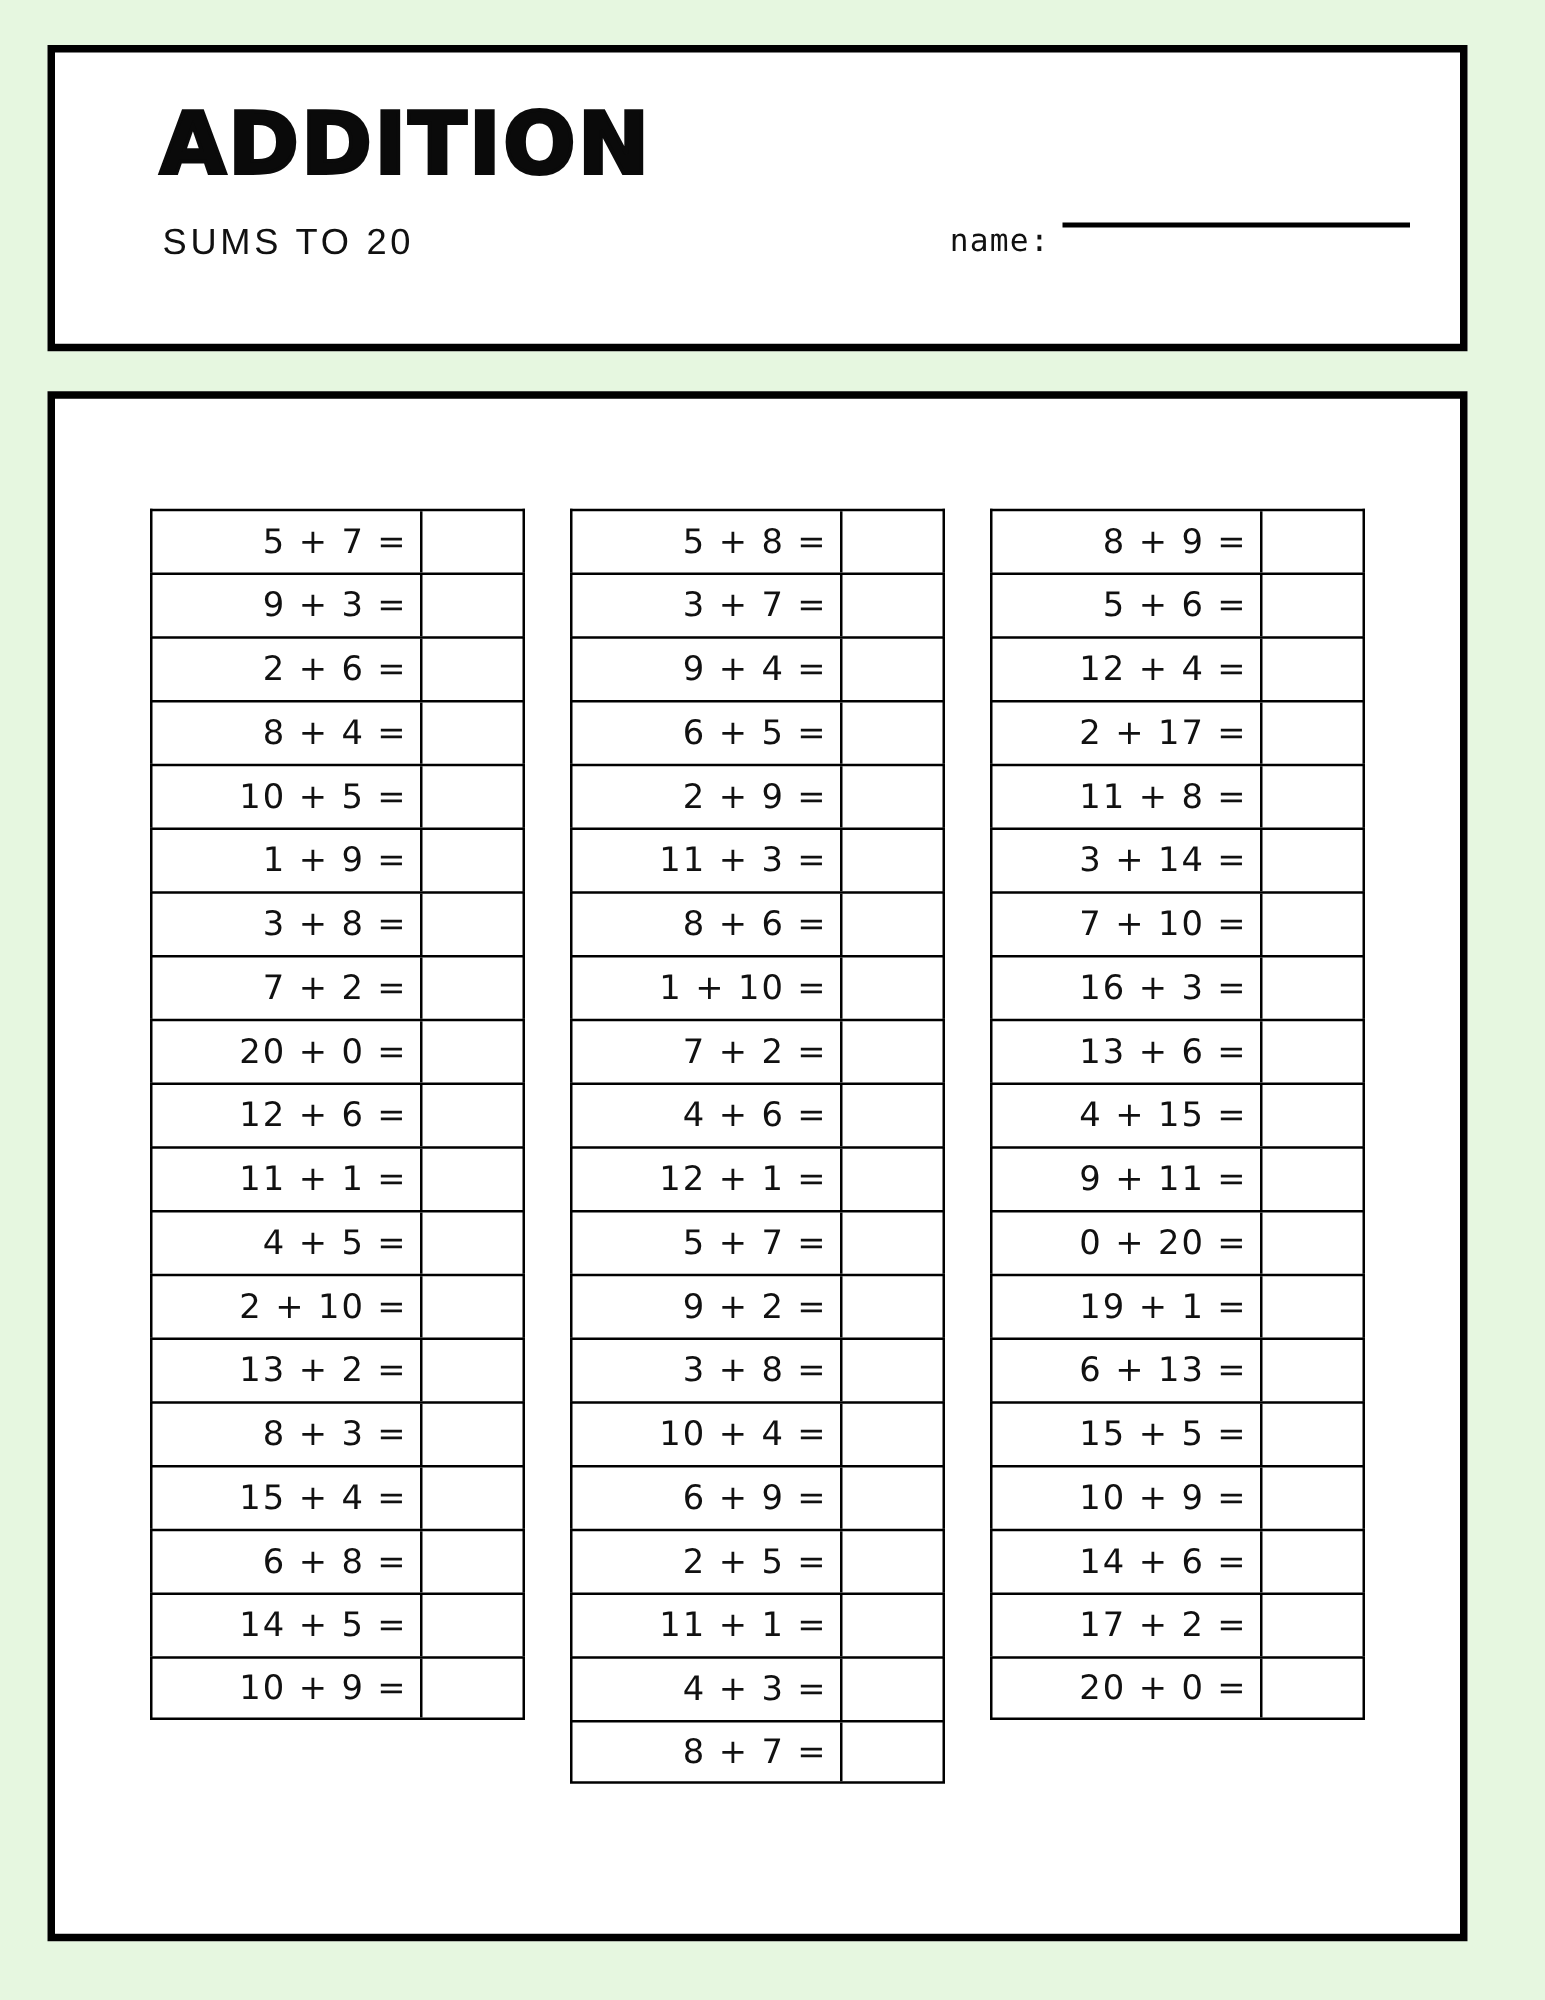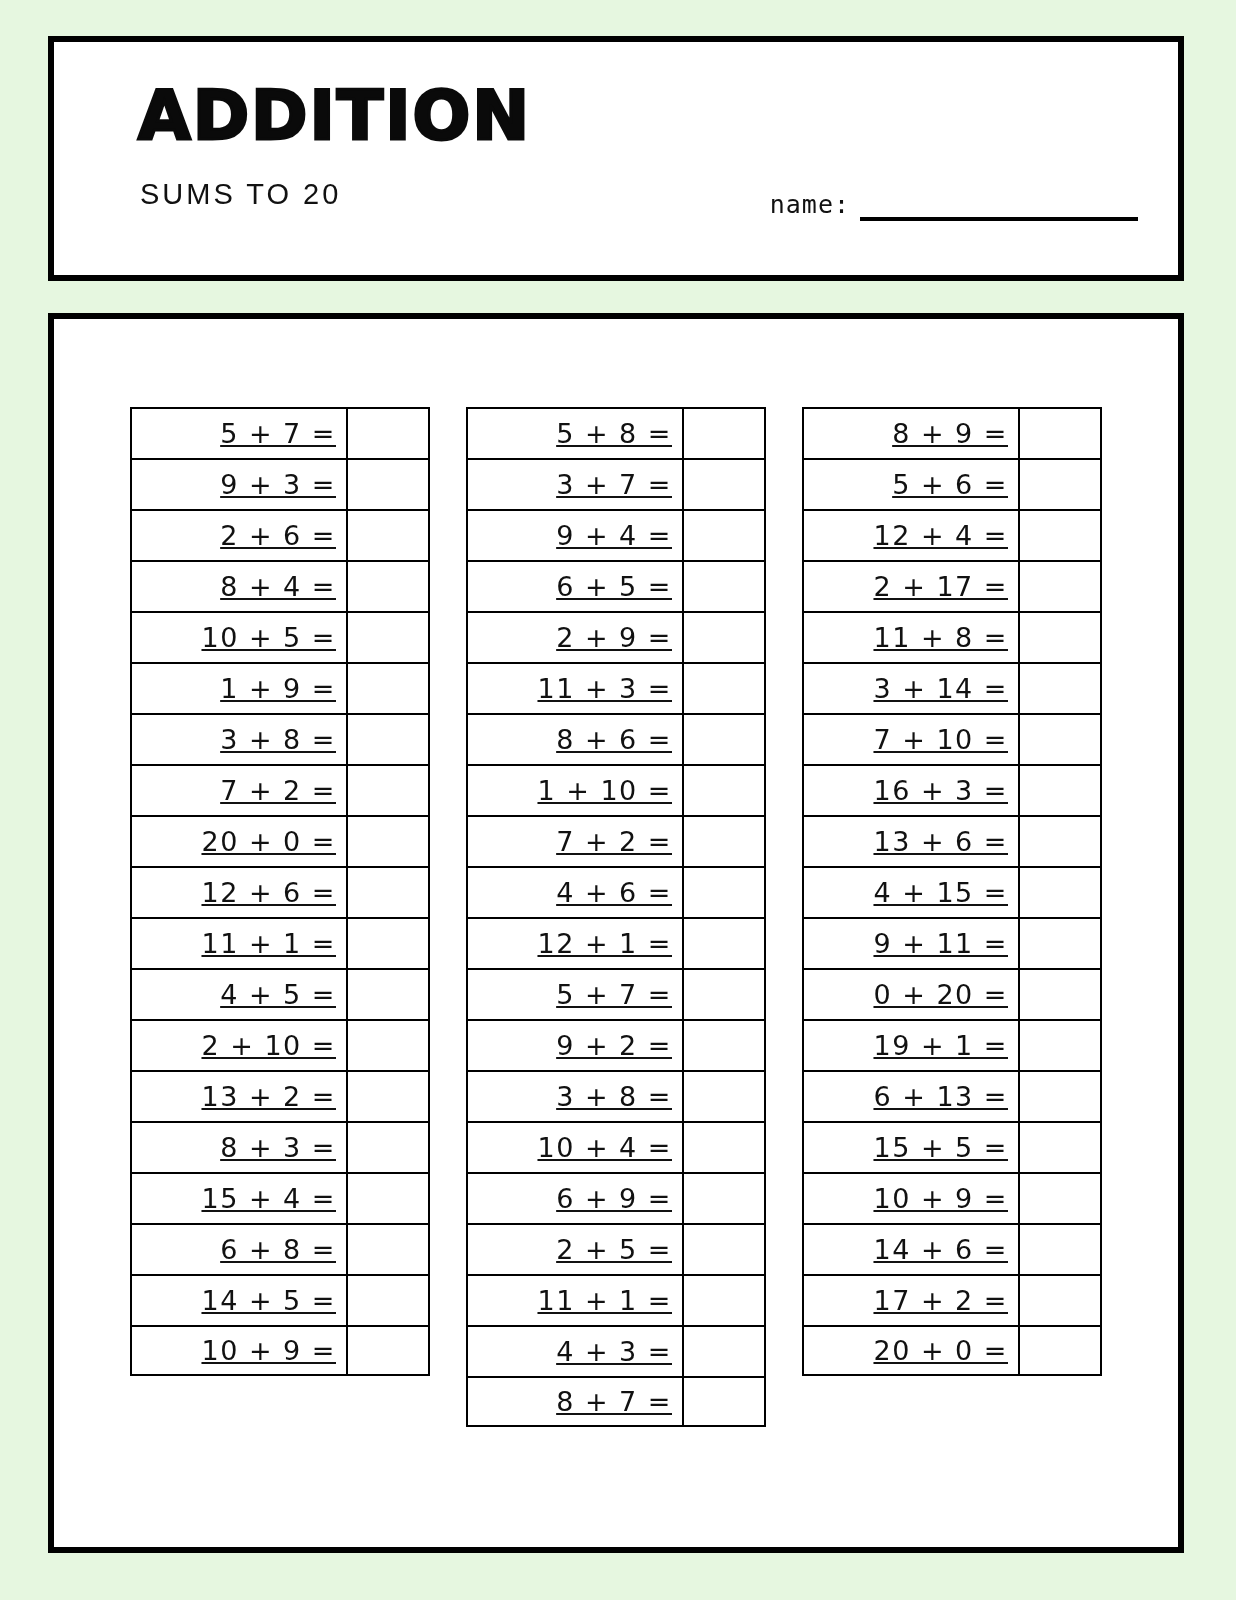--- a/index.html
+++ b/index.html
@@ -11,21 +11,21 @@
     height: 1600px;
     background: #e6f7e0;
     font-family: "DejaVu Sans Mono", monospace;
     -webkit-font-smoothing: antialiased;
   }
   .page {
     position: relative;
     width: 1236px;
     height: 1348px;
     box-sizing: border-box;
-    padding: 36px 48px;
+    padding: 36px 38px;
   }
   
   .header-box {
     box-sizing: border-box;
     width: 1136px;
     height: 245px;
     background: #ffffff;
     border: 6px solid #000000;
     position: relative;
   }
@@ -46,23 +46,22 @@
     left: 86px;
     top: 136px;
     font-family: Liberation Sans, sans-serif;
     font-size: 29px;
     letter-spacing: 3px;
     color: #111;
   }
   .name-wrap {
     position: absolute;
     right: 40px;
-    top: 148px;
-    display: flex;
-    align-items: flex-end;
+    top: 136px;
+    display: flex;
     gap: 10px;
   }
   .name-label {
     font-family: "DejaVu Sans Mono", monospace;
     font-size: 25px;
     letter-spacing: 1px;
     color: #111;
     padding-bottom: 2px;
   }
   .name-line {
@@ -107,21 +106,20 @@
     flex: 1;
     display: flex;
     align-items: center;
     justify-content: flex-end;
     padding-right: 10px;
     font-family: "DejaVu Sans", sans-serif;
     font-size: 27px;
     letter-spacing: 1.5px;
     color: #111;
     box-sizing: border-box;
-    text-decoration: underline;
   }
   .answer {
     width: 82px;
     border-left: 2px solid #000;
     box-sizing: border-box;
   }
 </style>
 </head>
 <body>
 

